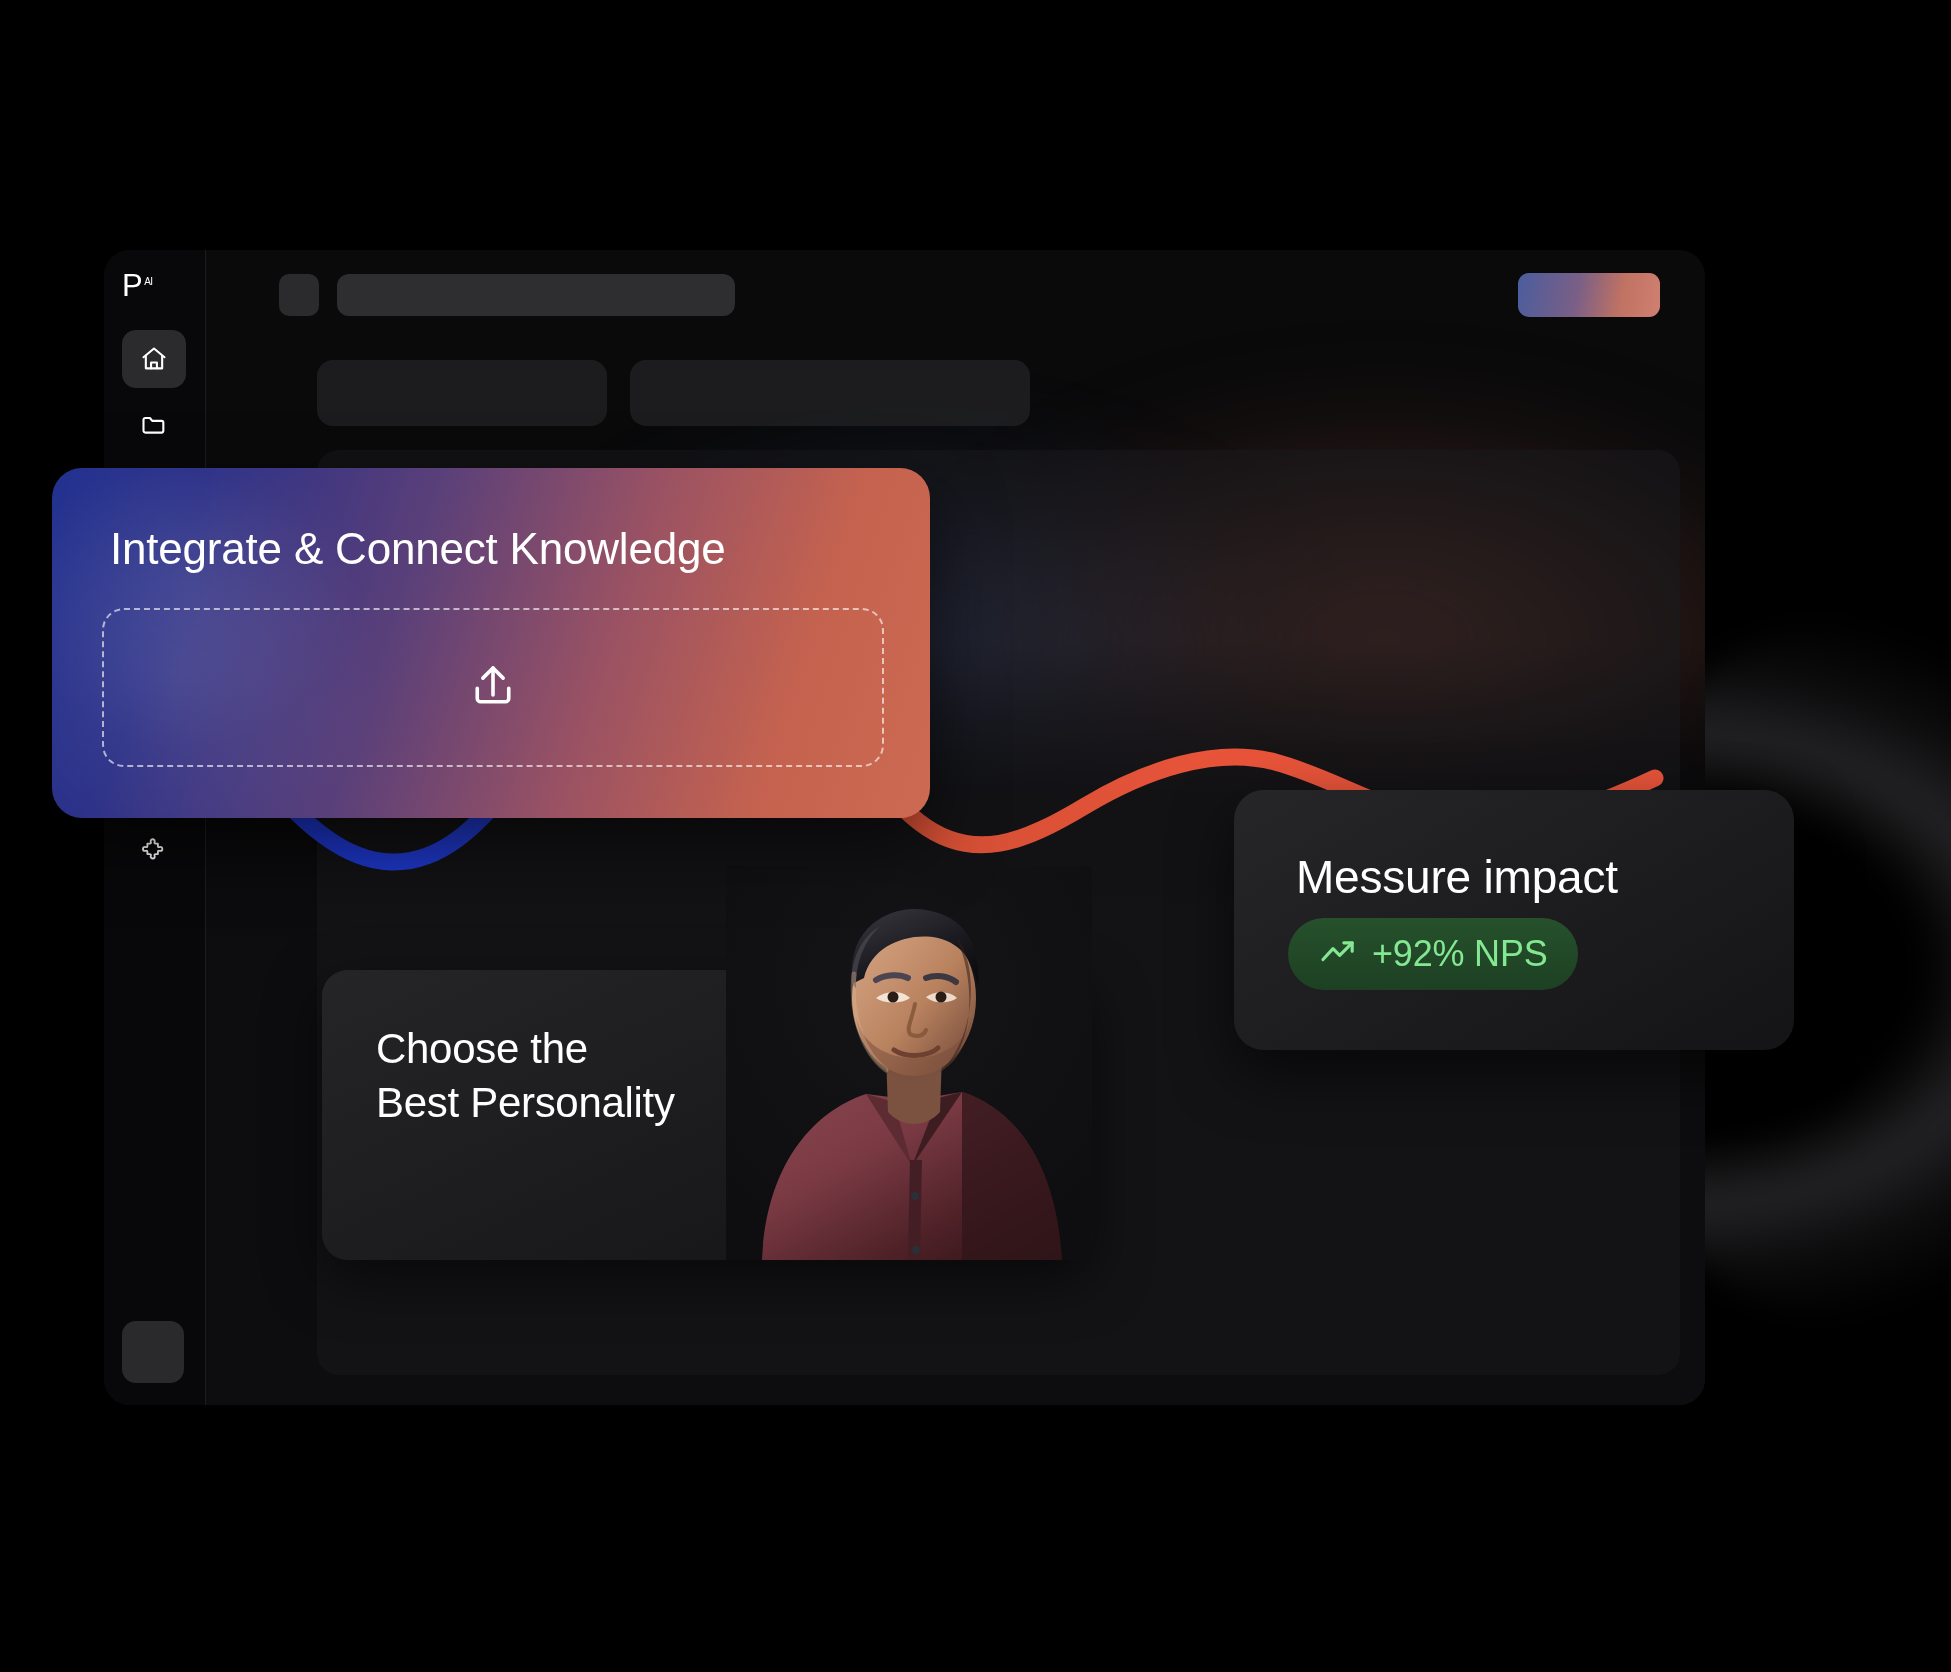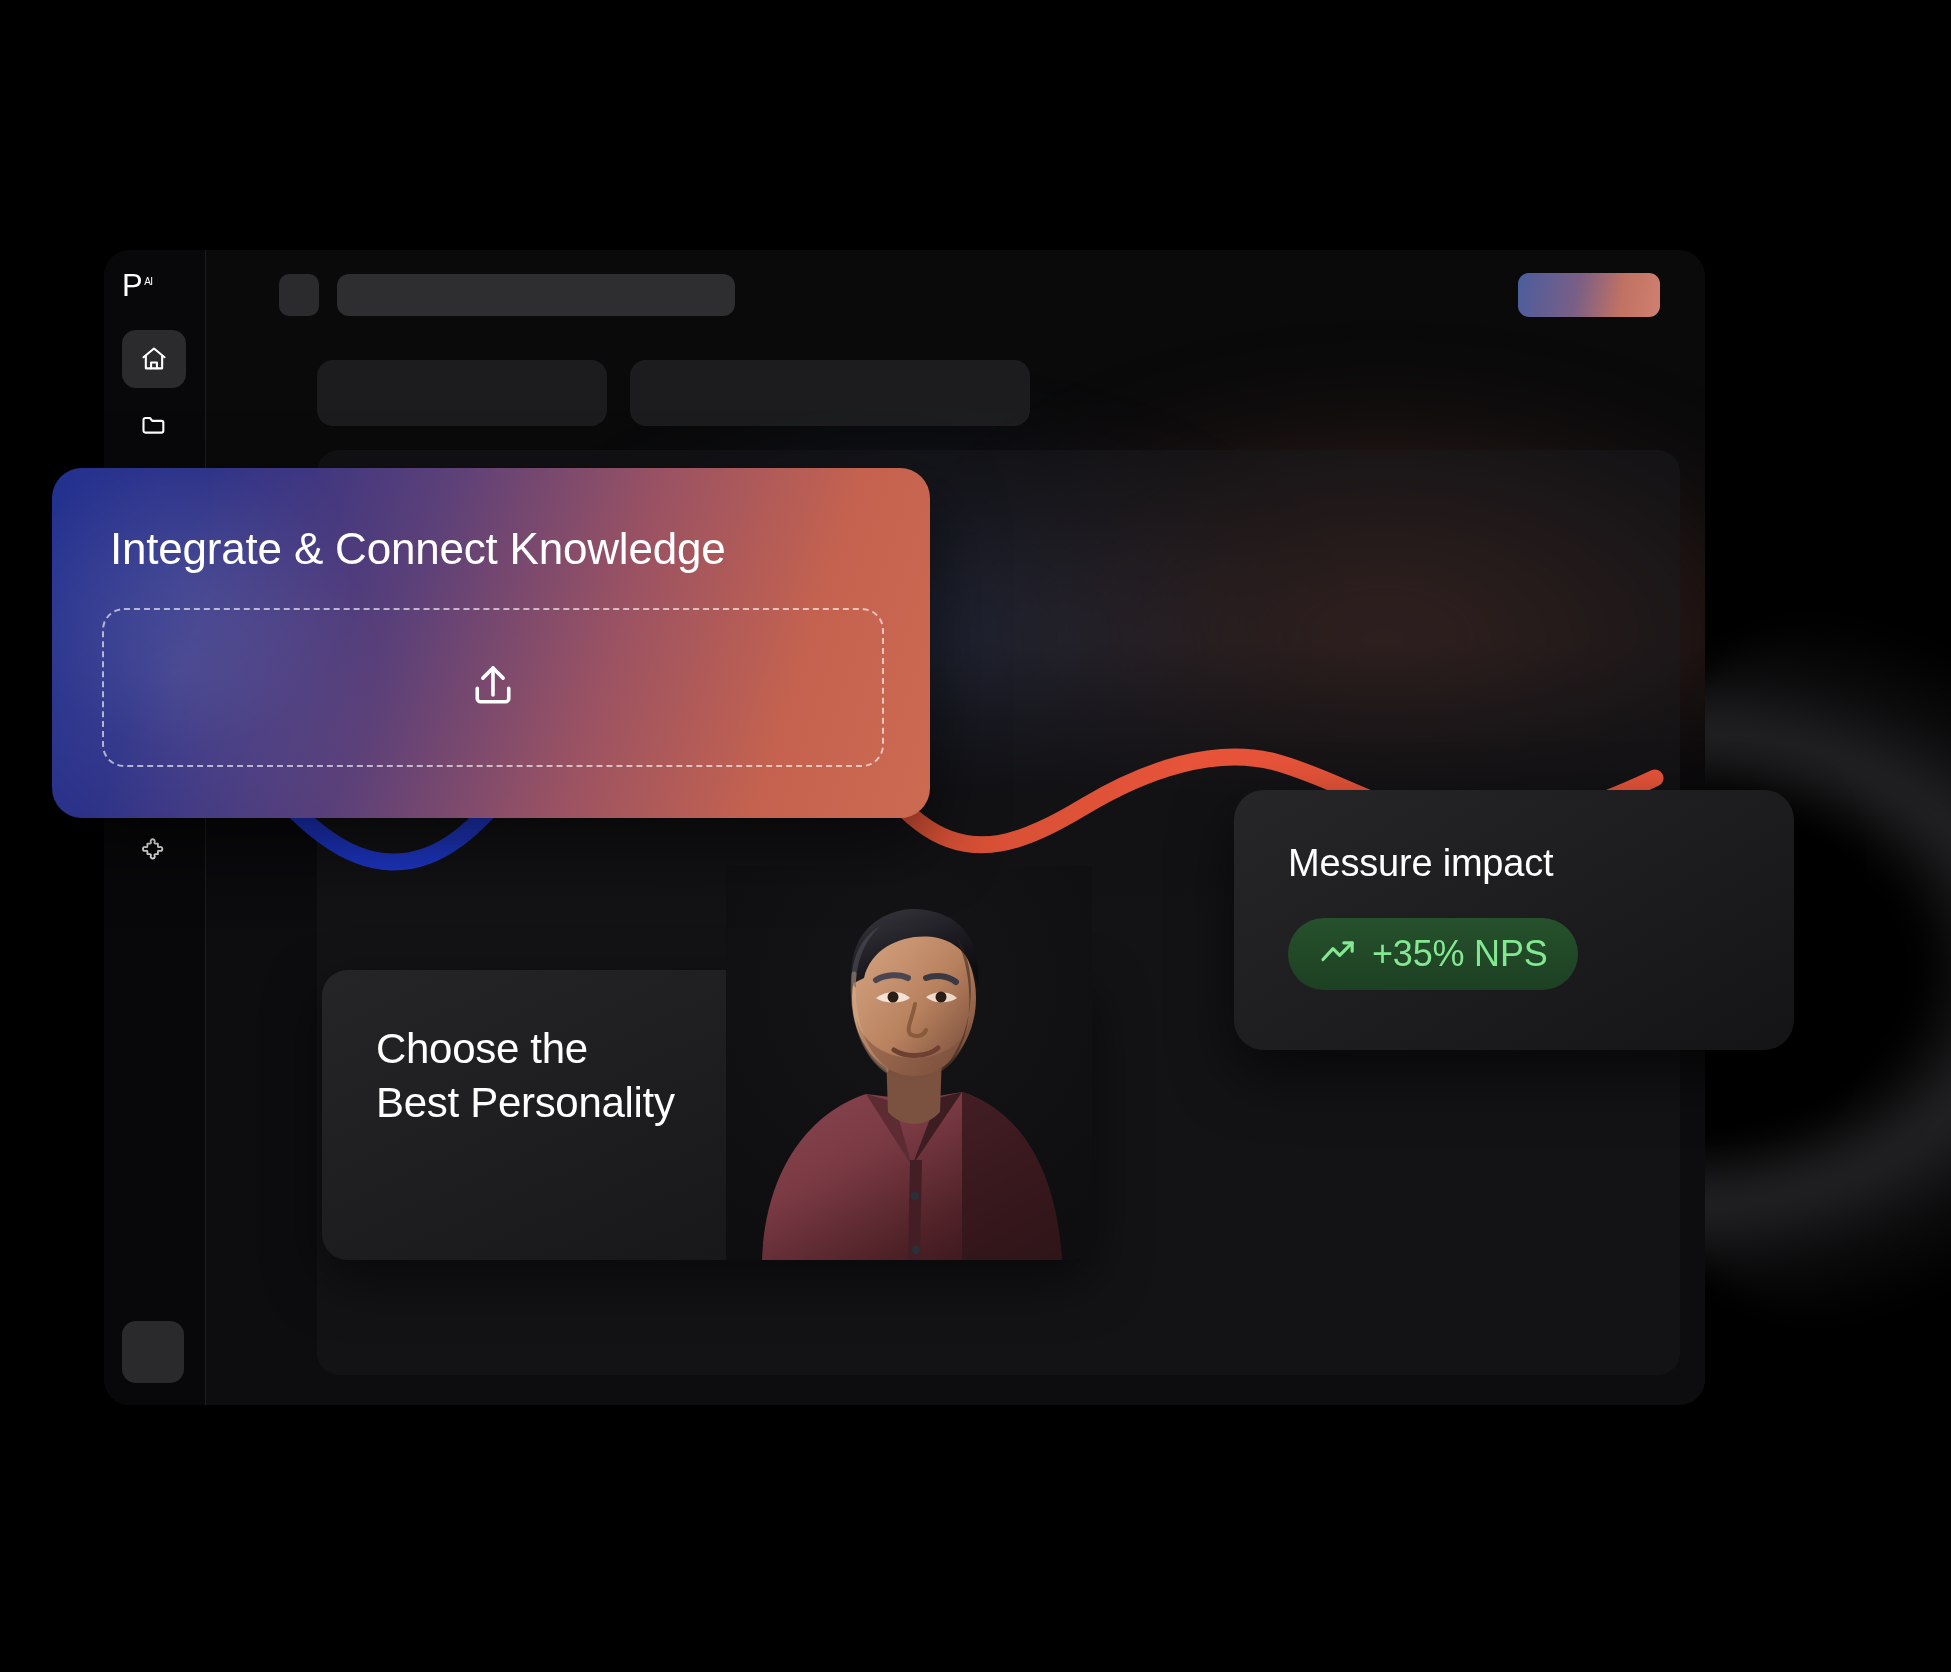--- a/index.html
+++ b/index.html
@@ -161,22 +161,22 @@
   .card-impact {
     position: absolute;
     left: 1234px; top: 790px;
     width: 560px; height: 260px;
     border-radius: 30px;
     background: linear-gradient(150deg, #262628 0%, #1e1e20 45%, #141416 100%);
     box-shadow: 0 24px 60px rgba(0,0,0,0.6);
     z-index: 14;
   }
   .card-impact h3 {
-    margin: 0; position: absolute; left: 54px; top: 52px;
-    font-size: 38px; font-weight: 400; color: #ffffff;
+    margin: 8px; position: absolute; left: 54px; top: 52px;
+    font-size: 46px; font-weight: 400; color: #ffffff;
     letter-spacing: -0.2px; white-space: nowrap;
   }
   .nps-pill {
     position: absolute; left: 54px; top: 128px;
     height: 72px; padding: 0 30px;
     border-radius: 36px;
     background: linear-gradient(180deg, #26512c 0%, #1d4023 100%);
     display: flex; align-items: center; gap: 14px;
   }
   .nps-pill .label {
@@ -392,17 +392,17 @@
 
   <div class="card-impact">
     <h3>Messure impact</h3>
     <div class="nps-pill">
       <span>
         <svg width="40" height="40" viewBox="0 0 24 24" fill="none" stroke="#84e892" stroke-width="1.9" stroke-linecap="round" stroke-linejoin="round">
           <path d="M3 16.5 9 10l4 4 7.5-7.5"></path>
           <path d="M15.5 6.5h5v5"></path>
         </svg>
       </span>
-      <span class="label">+35% NPS</span>
+      <span class="label">+92% NPS</span>
     </div>
   </div>
 
 </div>
 
 </body></html>

